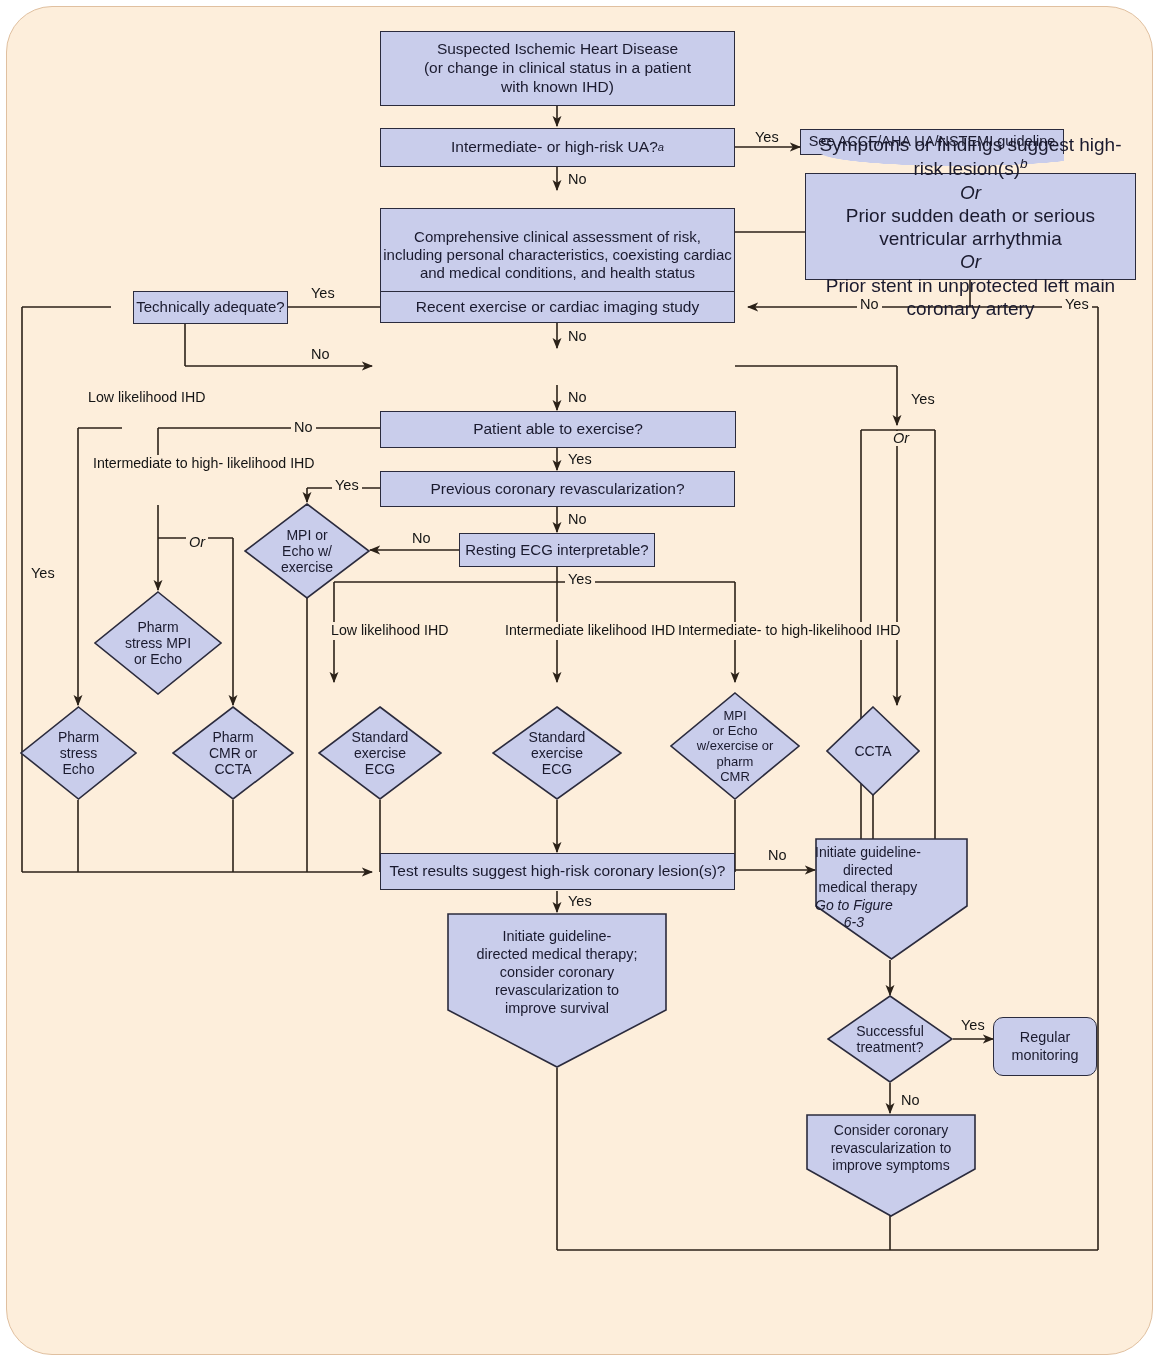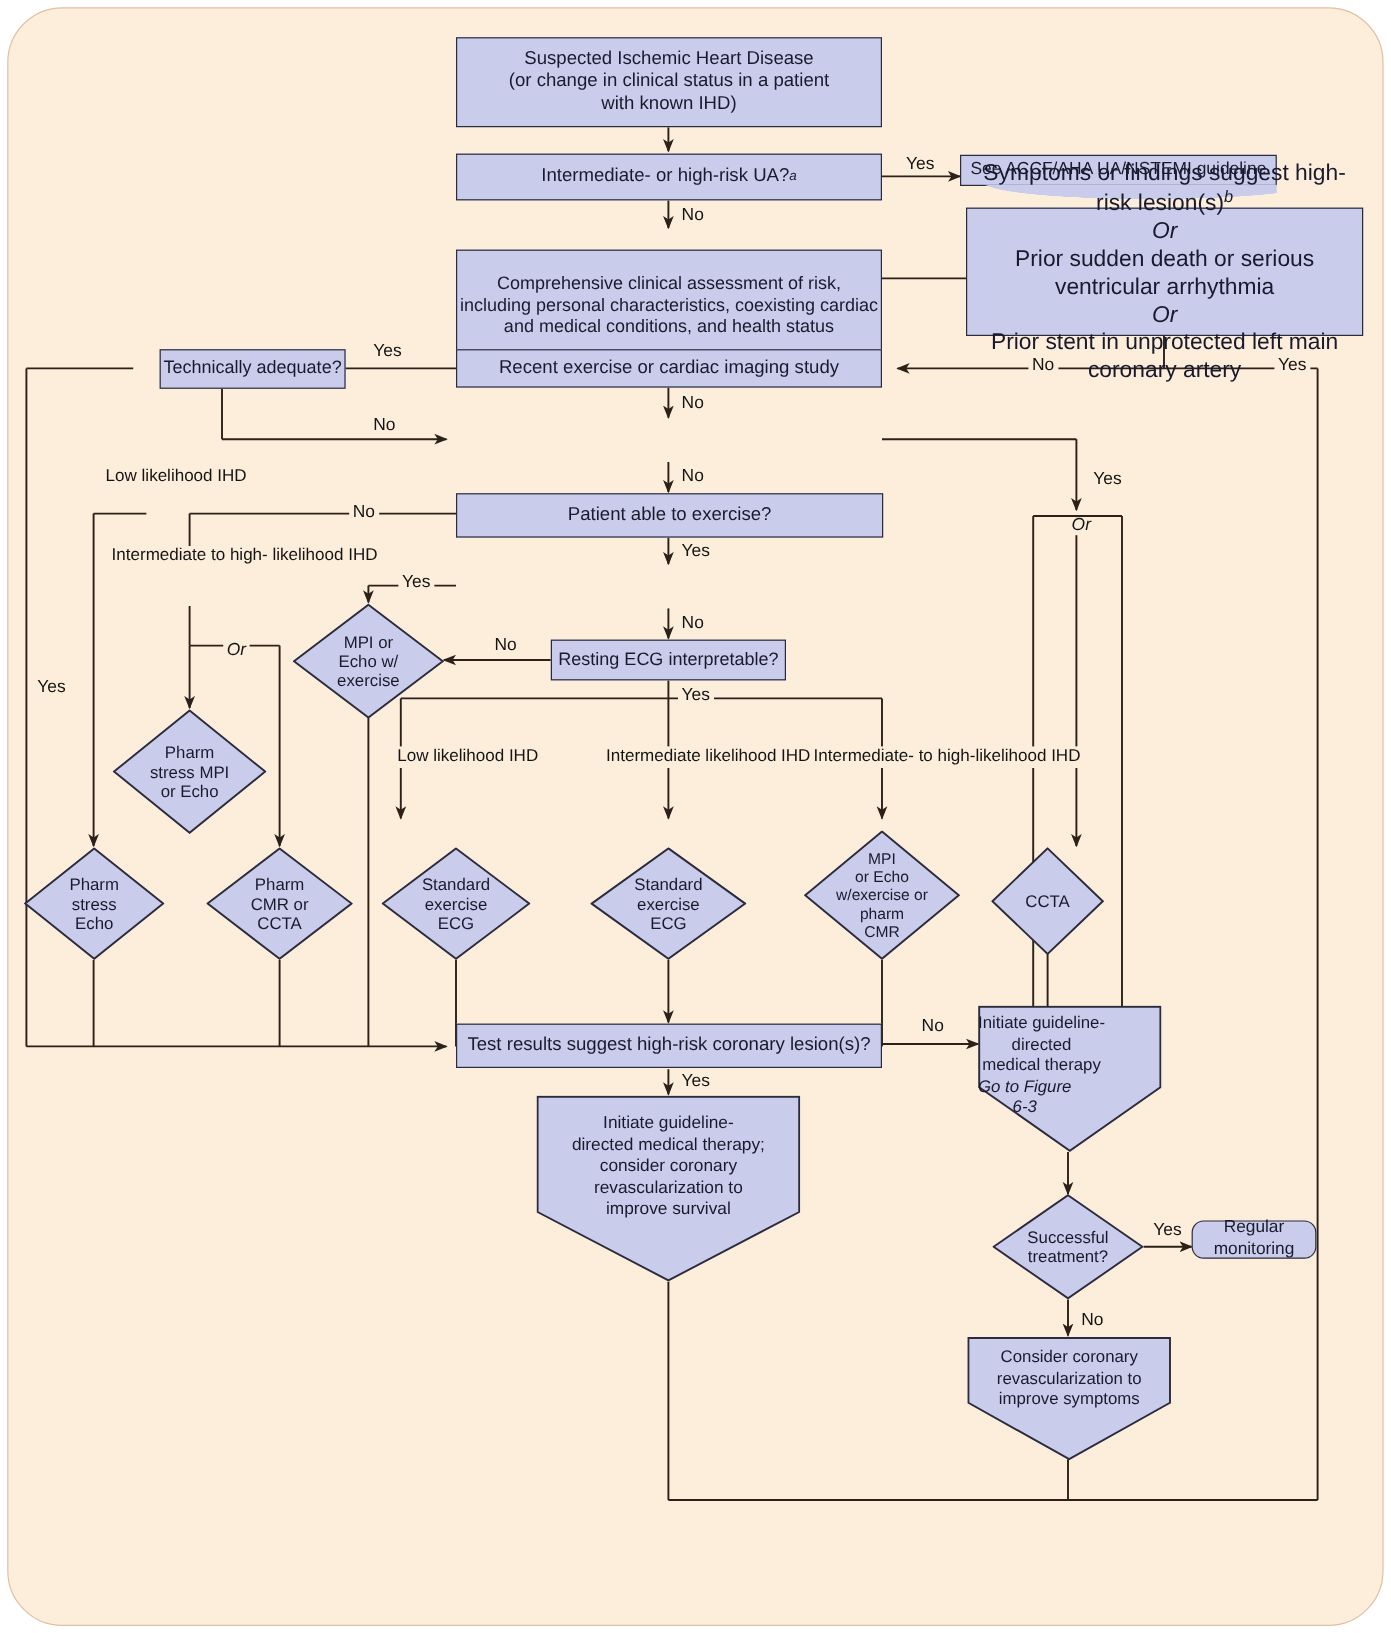--- a/index.html
+++ b/index.html
@@ -159,20 +159,21 @@
     <div>Prior stent in unprotected left main coronary artery</div>
   </div>
 
   <div class="node rect" style="left:380px;top:291px;width:355px;height:32px;font-size:15.5px;">Recent exercise or cardiac imaging study</div>
 
   <div class="node rect" style="left:111px;top:291px;width:155px;height:33px;font-size:15px;margin-left:22px;">Technically adequate?</div>
 
 
   <div class="node rect" style="left:380px;top:411px;width:356px;height:37px;font-size:15.5px;">Patient able to exercise?</div>
 
+  <div class="node rect" style="left:380px;top:471px;width:355px;height:36px;font-size:15.5px;">Previous coronary revascularization?</div>
 
   <div class="node rect" style="left:459px;top:533px;width:196px;height:34px;font-size:15px;">Resting ECG interpretable?</div>
 
   <div class="dia-wrap" style="left:244px;top:503px;width:126px;height:96px;">
     <svg width="126" height="96" viewBox="0 0 126 96">
         <polygon points="63,1 125,48 63,95 1,48" fill="#c9cdeb" stroke="#2b2b3d" stroke-width="1.6"></polygon>
       </svg>
     <div class="dia-txt" style="font-size:14px;">MPI or
 Echo w/
 exercise</div>
@@ -268,21 +269,21 @@
   </div>
 
   <div class="dia-wrap" style="left:827px;top:995px;width:126px;height:88px;">
     <svg width="126" height="88" viewBox="0 0 126 88">
         <polygon points="63,1 125,44 63,87 1,44" fill="#c9cdeb" stroke="#2b2b3d" stroke-width="1.6"></polygon>
       </svg>
     <div class="dia-txt" style="font-size:14px;">Successful
 treatment?</div>
   </div>
 
-  <div class="node rounded txt" style="left:993px;top:1017px;width:104px;height:32px;font-size:14.4px;">Regular
+  <div class="node rounded txt" style="left:993px;top:1017px;width:104px;height:59px;font-size:14.4px;">Regular
 monitoring</div>
 
   <div class="dia-wrap" style="left:806px;top:1114px;width:170px;height:103px;">
     <svg width="170" height="103" viewBox="0 0 170 103">
         <polygon points="1,1 169,1 169,55 85,102 1,55" fill="#c9cdeb" stroke="#2b2b3d" stroke-width="1.6"></polygon>
       </svg>
     <div class="penta-txt" style="font-size:14px;padding-top:8px;">Consider coronary
 revascularization to
 improve symptoms</div>
   </div>

